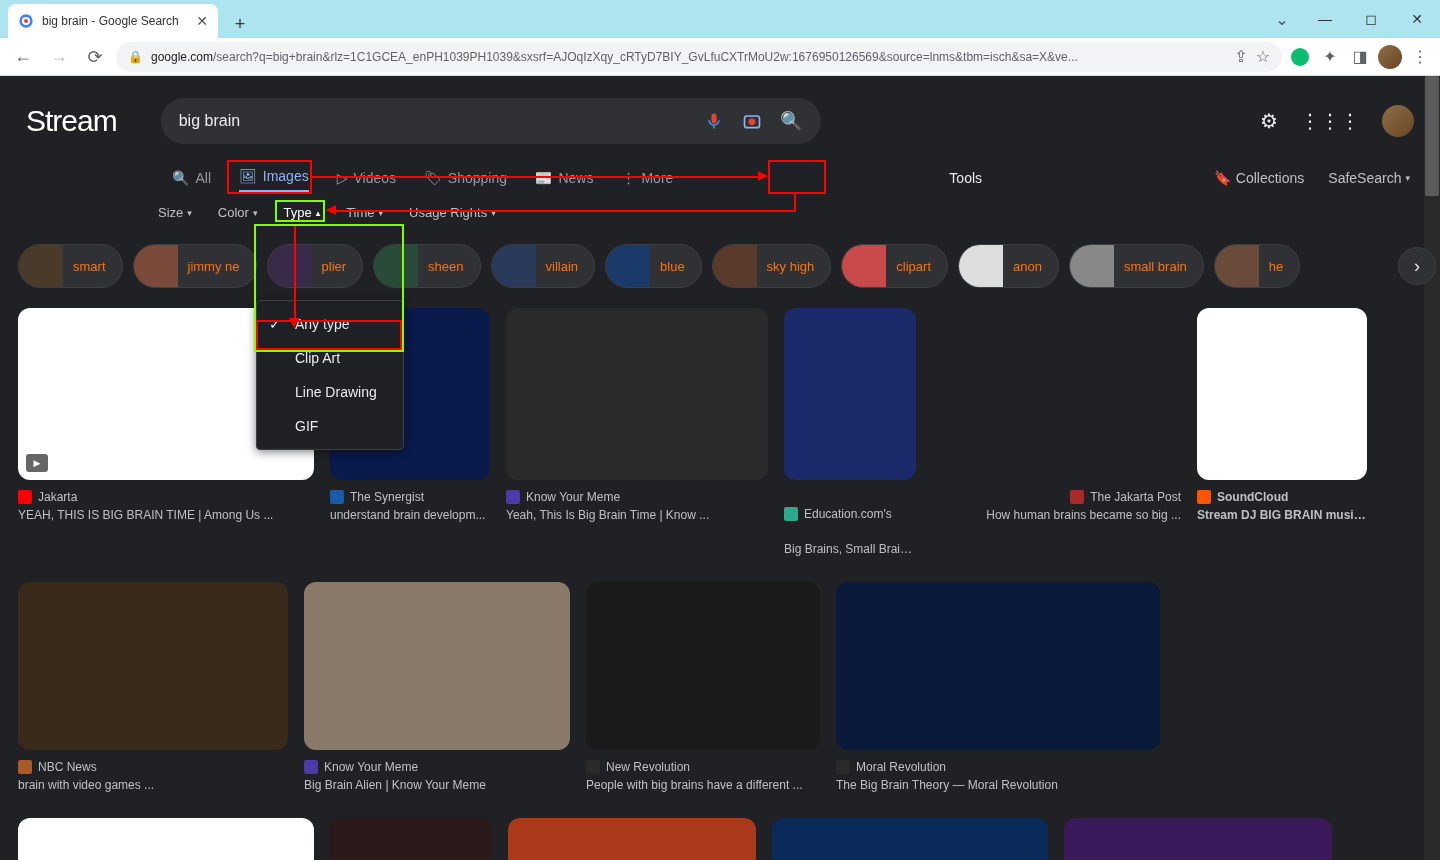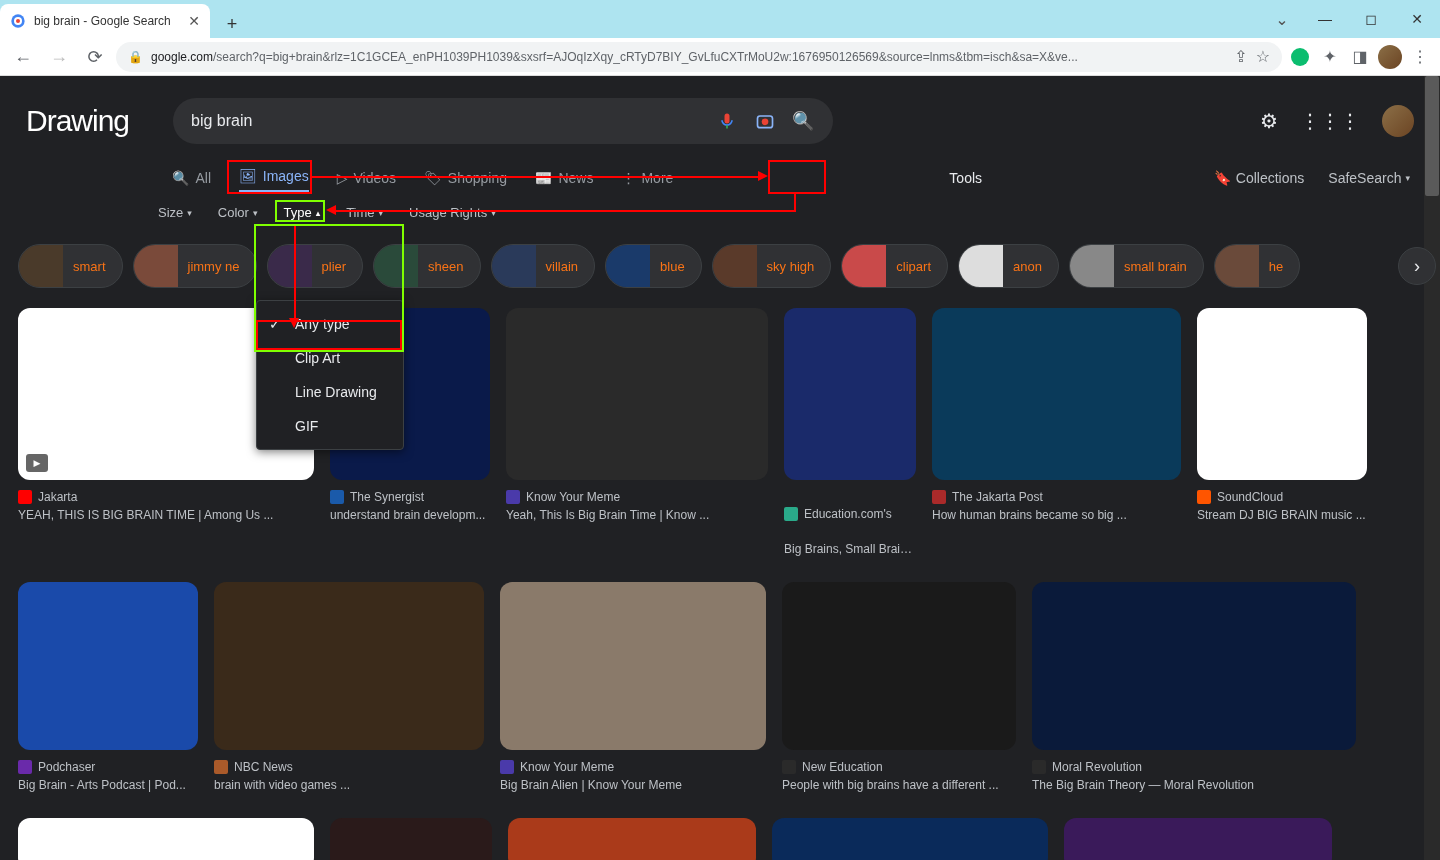--- a/index.html
+++ b/index.html
@@ -4,21 +4,21 @@
 <style>
   * { box-sizing: border-box; margin: 0; padding: 0; }
   body { font-family: Arial, sans-serif; background: #aee4f0; width: 1440px; height: 860px; overflow: hidden; }
   
   
   .window-controls { position: absolute; top: 0; right: 0; display: flex; gap: 0; height: 38px; }
   .window-btn { width: 46px; height: 38px; display: flex; align-items: center; justify-content: center; color: #333; cursor: pointer; font-size: 14px; }
   .window-chevron { width: 40px; height: 38px; display: flex; align-items: center; justify-content: center; color: #555; }
   
   
-  .tab-bar { height: 38px; background: #aee4f0; display: flex; align-items: flex-end; }
+  .tab-bar { height: 38px; background: #aee4f0; display: flex; align-items: flex-end; padding-left: 8px; }
   .tab { background: #fff; height: 34px; border-radius: 8px 8px 0 0; display: flex; align-items: center; padding: 0 10px; min-width: 210px; gap: 8px; position: relative; }
   .tab-favicon { width: 16px; height: 16px; }
   .tab-title { font-size: 12px; color: #333; flex: 1; white-space: nowrap; overflow: hidden; }
   .tab-close { font-size: 14px; color: #555; cursor: pointer; }
   .new-tab { width: 28px; height: 28px; display: flex; align-items: center; justify-content: center; color: #333; font-size: 18px; margin-left: 8px; cursor: pointer; }
   
   
   .toolbar { height: 38px; background: #fff; display: flex; align-items: center; padding: 0 8px; gap: 6px; border-bottom: 1px solid #ddd; }
   .nav-btn { width: 30px; height: 30px; display: flex; align-items: center; justify-content: center; color: #5f6368; font-size: 18px; cursor: pointer; border-radius: 50%; }
   .nav-btn.disabled { color: #bbb; }
@@ -131,21 +131,21 @@
   <div class="profile-avatar"></div>
   <div class="ext-icon">⋮</div>
 </div>
 
 <div class="content">
   <div class="scrollbar">
       <div class="scrollbar-thumb"></div>
     </div>
 
   <div class="header-row">
-    <div class="google-logo">Drawing</div>
+    <div class="google-logo">Stream</div>
     <div class="search-box">
       <input class="search-input" value="big brain" style="">
       <div class="search-icons">
         <svg class="mic-icon" viewBox="0 0 24 24">
             <rect x="9" y="3" width="6" height="12" rx="3" fill="#ea4335"></rect>
             <path d="M6 11a6 6 0 0012 0" stroke="#4285f4" stroke-width="2" fill="none"></path>
             <line x1="12" y1="17" x2="12" y2="21" stroke="#34a853" stroke-width="2"></line>
           </svg>
         <svg class="lens-icon" viewBox="0 0 24 24">
             <rect x="3" y="6" width="18" height="14" rx="3" fill="none" stroke="#8ab4f8" stroke-width="2"></rect>
@@ -322,67 +322,59 @@
           <div class="result-title" style="max-width: 262px;">Yeah, This Is Big Brain Time | Know ...</div>
         </div>
         <div class="result-item" style="width: 132px; gap: 17px;">
           <div class="result-thumb" style="height: 172px; background: rgb(26, 42, 106);"></div>
           <div class="result-source">
             <span class="source-favicon" style="background: rgb(42, 170, 138);"></span>
             <span>Education.com's</span>
           </div>
           <div class="result-title" style="max-width: 132px;">Big Brains, Small Brain...</div>
         </div>
-        <div class="result-item" style="width: 249px;">
+        <div class="result-item" style="width: 249px; align-items: flex-end;">
           <div class="result-thumb" style="height: 172px; background: rgb(10, 58, 90);"></div>
           <div class="result-source">
             <span class="source-favicon" style="background: rgb(170, 42, 42);"></span>
             <span>The Jakarta Post</span>
           </div>
           <div class="result-title" style="max-width: 228px;">How human brains became so big ...</div>
         </div>
-        <div class="result-item" style="width: 170px;">
+        <div class="result-item" style="width: 170px; font-weight: bold;">
           <div class="result-thumb" style="height: 172px; background: rgb(255, 255, 255);"></div>
           <div class="result-source">
             <span class="source-favicon" style="background: rgb(255, 85, 0);"></span>
             <span>SoundCloud</span>
           </div>
           <div class="result-title" style="max-width: 170px;">Stream DJ BIG BRAIN music ...</div>
         </div>
       </div>
     <div class="result-row" id="row2">
-        <div class="result-item" style="width: 180px;">
-          <div class="result-thumb" style="height: 168px; background: rgb(26, 74, 170);"></div>
-          <div class="result-source">
-            <span class="source-favicon" style="background: rgb(106, 42, 170);"></span>
-            <span>Podchaser</span>
-          </div>
-          <div class="result-title" style="max-width: 180px;">Big Brain - Arts Podcast | Pod...</div>
-        </div>
         <div class="result-item" style="width: 270px;">
           <div class="result-thumb" style="height: 168px; background: rgb(58, 42, 26);"></div>
           <div class="result-source">
             <span class="source-favicon" style="background: rgb(170, 90, 42);"></span>
             <span>NBC News</span>
           </div>
           <div class="result-title" style="max-width: 270px;">brain with video games ...</div>
         </div>
         <div class="result-item" style="width: 266px;">
           <div class="result-thumb" style="height: 168px; background: rgb(138, 122, 106);"></div>
           <div class="result-source">
             <span class="source-favicon" style="background: rgb(74, 58, 170);"></span>
             <span>Know Your Meme</span>
           </div>
           <div class="result-title" style="max-width: 266px;">Big Brain Alien | Know Your Meme</div>
         </div>
         <div class="result-item" style="width: 234px;">
           <div class="result-thumb" style="height: 168px; background: rgb(26, 26, 26);"></div>
           <div class="result-source">
             <span class="source-favicon" style="background: rgb(42, 42, 42);"></span>
-            <span>New Education</span>
+            <span>New Revolution</span>
           </div>
           <div class="result-title" style="max-width: 234px;">People with big brains have a different ...</div>
         </div>
         <div class="result-item" style="width: 324px;">
           <div class="result-thumb" style="height: 168px; background: rgb(10, 26, 58);"></div>
           <div class="result-source">
             <span class="source-favicon" style="background: rgb(42, 42, 42);"></span>
             <span>Moral Revolution</span>
           </div>
           <div class="result-title" style="max-width: 324px;">The Big Brain Theory — Moral Revolution</div>

